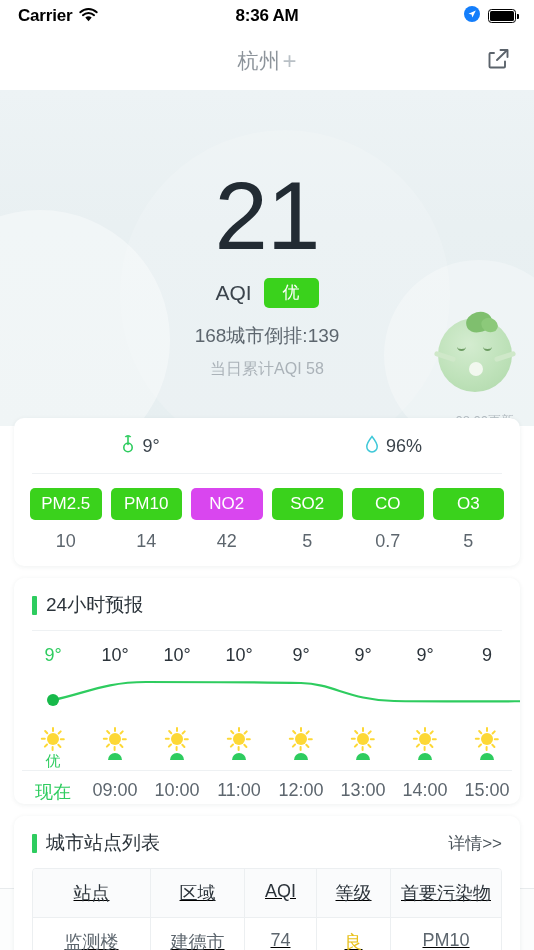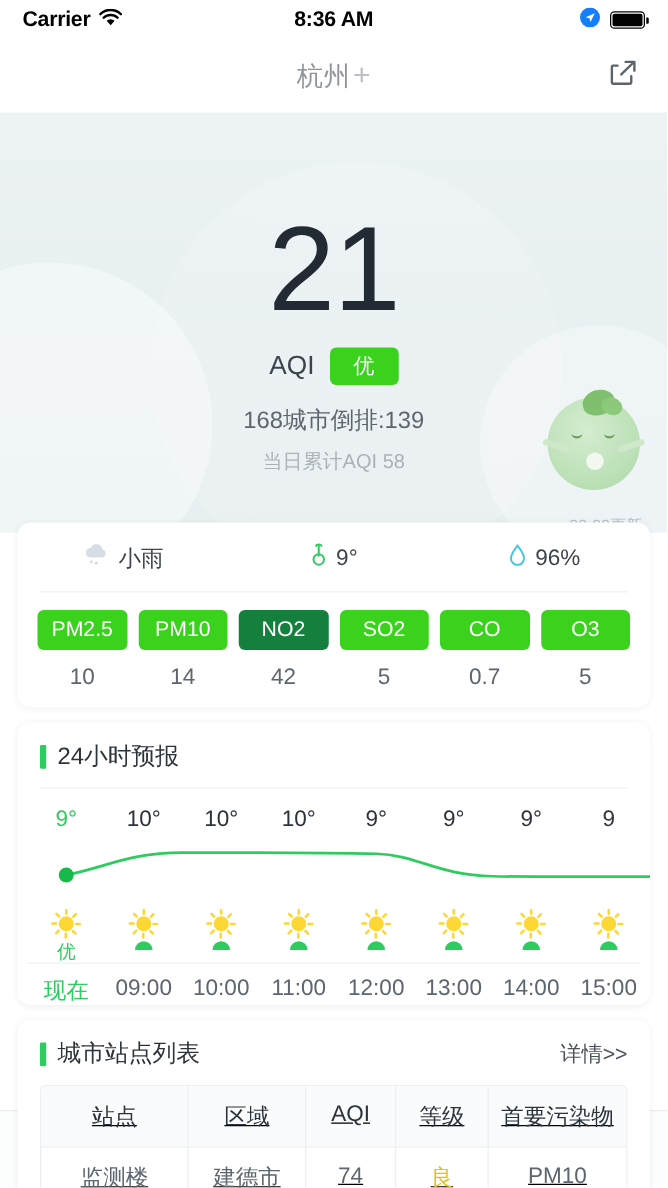--- a/index.html
+++ b/index.html
@@ -273,30 +273,20 @@
   <span class="arm r"></span>
   <span class="eye l"></span>
   <span class="eye r"></span>
   <span class="mouth"></span>
 </div>
 
 <div class="card card-weather">
   <div class="wx-row">
     <div class="wx-item">
       <span>
-        <svg width="22" height="18" viewBox="0 0 22 18">
-          <path d="M6 11 a4 4 0 0 1 0.6 -7.9 a5 5 0 0 1 9.4 1.4 a3.3 3.3 0 0 1 -0.4 6.5 Z" fill="#d6dde6"></path>
-          <circle cx="7" cy="14.5" r="1.1" fill="#cfd8e2"></circle>
-          <circle cx="11" cy="15.5" r="1.1" fill="#cfd8e2"></circle>
-        </svg>
-      </span>
-      <span>小雨</span>
-    </div>
-    <div class="wx-item">
-      <span>
         <svg width="14" height="20" viewBox="0 0 14 20">
           <path d="M7 2.5 v8" stroke="#2ecc5f" stroke-width="1.6" stroke-linecap="round" fill="none"></path>
           <circle cx="7" cy="13.5" r="4.2" stroke="#2ecc5f" stroke-width="1.6" fill="none"></circle>
           <path d="M4.4 3.2 a3 3 0 0 1 5.2 0" stroke="#2ecc5f" stroke-width="1.6" fill="none"></path>
         </svg>
       </span>
       <span>9°</span>
     </div>
     <div class="wx-item">
       <span>
@@ -313,21 +303,21 @@
   <div class="pill-row">
     <div class="pill-col">
       <span class="pill" style="background:#3ad21c">PM2.5</span>
       <div class="pill-val">10</div>
     </div>
     <div class="pill-col">
       <span class="pill" style="background:#3ad21c">PM10</span>
       <div class="pill-val">14</div>
     </div>
     <div class="pill-col">
-      <span class="pill" style="background:#15803d">NO2</span>
+      <span class="pill" style="background:#d946ef">NO2</span>
       <div class="pill-val">42</div>
     </div>
     <div class="pill-col">
       <span class="pill" style="background:#3ad21c">SO2</span>
       <div class="pill-val">5</div>
     </div>
     <div class="pill-col">
       <span class="pill" style="background:#3ad21c">CO</span>
       <div class="pill-val">0.7</div>
     </div>

